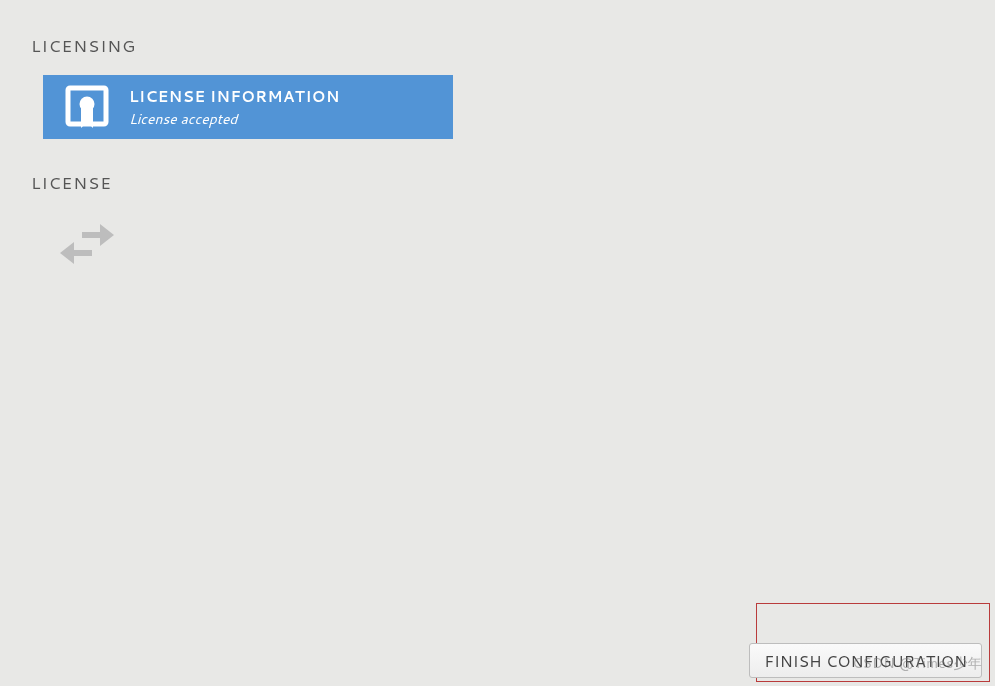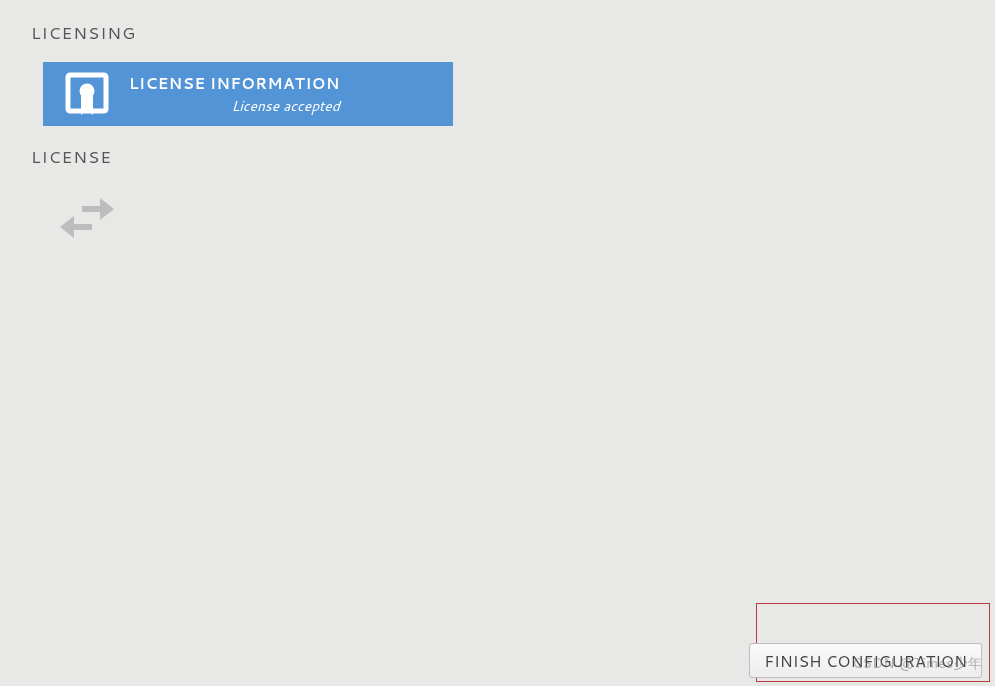--- a/index.html
+++ b/index.html
@@ -14,20 +14,21 @@
       font-family: "Cantarell", "Helvetica Neue", Arial, sans-serif;
       position: relative;
       overflow: hidden;
     }
     .section-header {
       color: #555;
       font-size: 17px;
       font-weight: 400;
       letter-spacing: 1px;
       padding-left: 31px;
+      margin-top: 13px;
     }
     .licensing-header {
       padding-top: 20px;
     }
     .system-header {
       padding-top: 18px;
     }
     .spoke {
       display: flex;
       align-items: center;
@@ -45,21 +46,20 @@
       height: 48px;
       display: flex;
       align-items: center;
       justify-content: center;
       margin-left: 12px;
       margin-right: 10px;
     }
     .spoke-text {
       display: flex;
       flex-direction: column;
-      align-items: flex-end;
     }
     .spoke-title {
       font-size: 15px;
       font-weight: 700;
       letter-spacing: 0.5px;
       color: #333;
     }
     .spoke.selected .spoke-title {
       color: #fff;
     }

